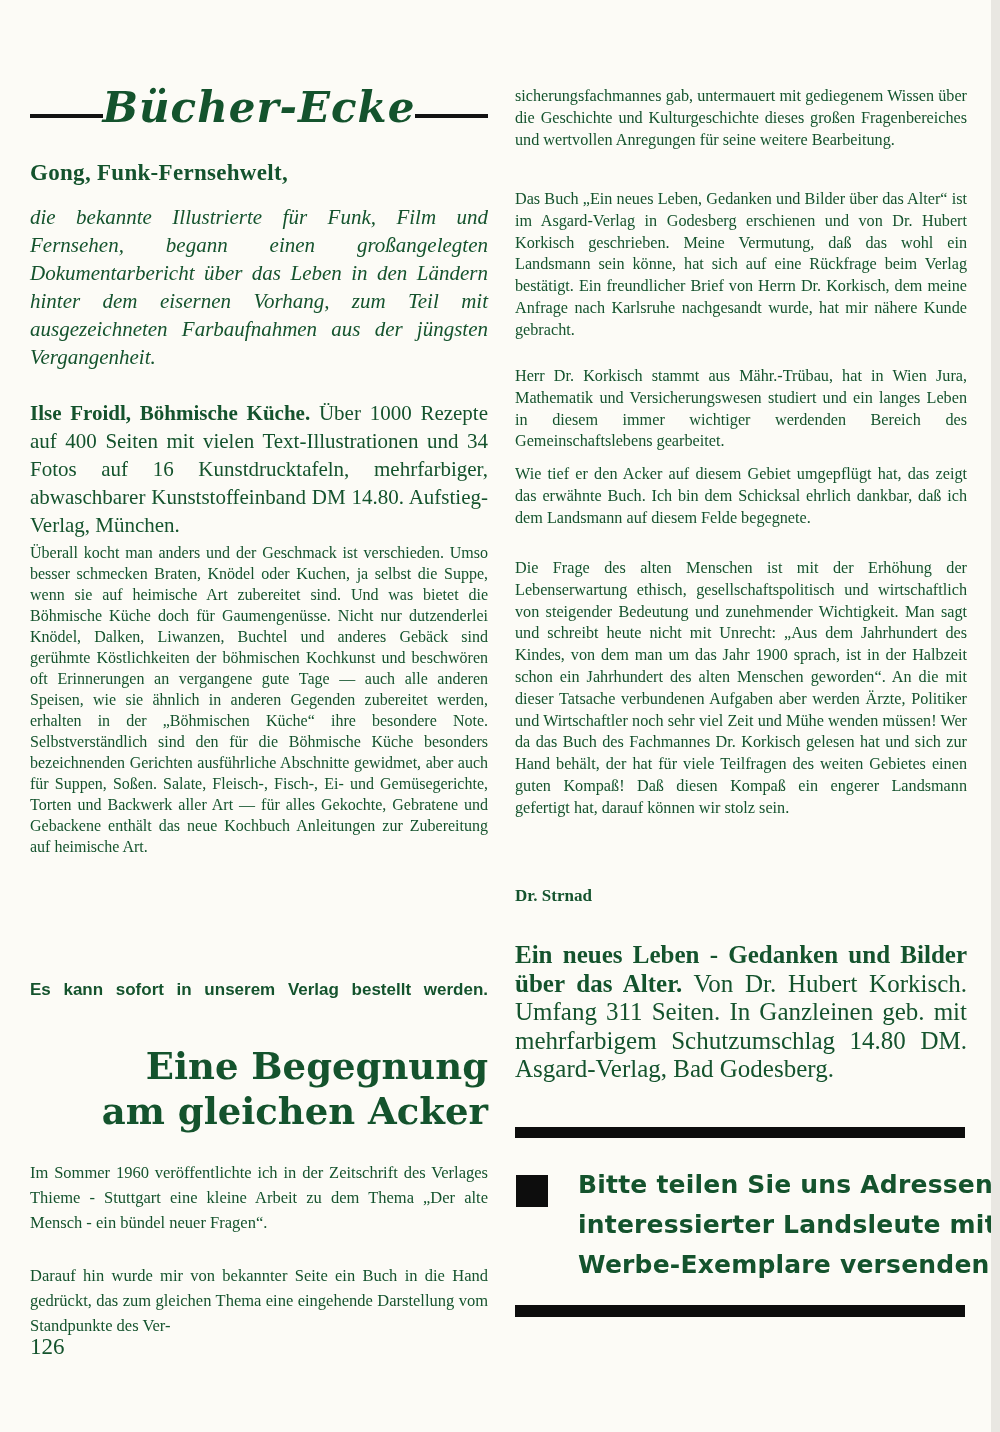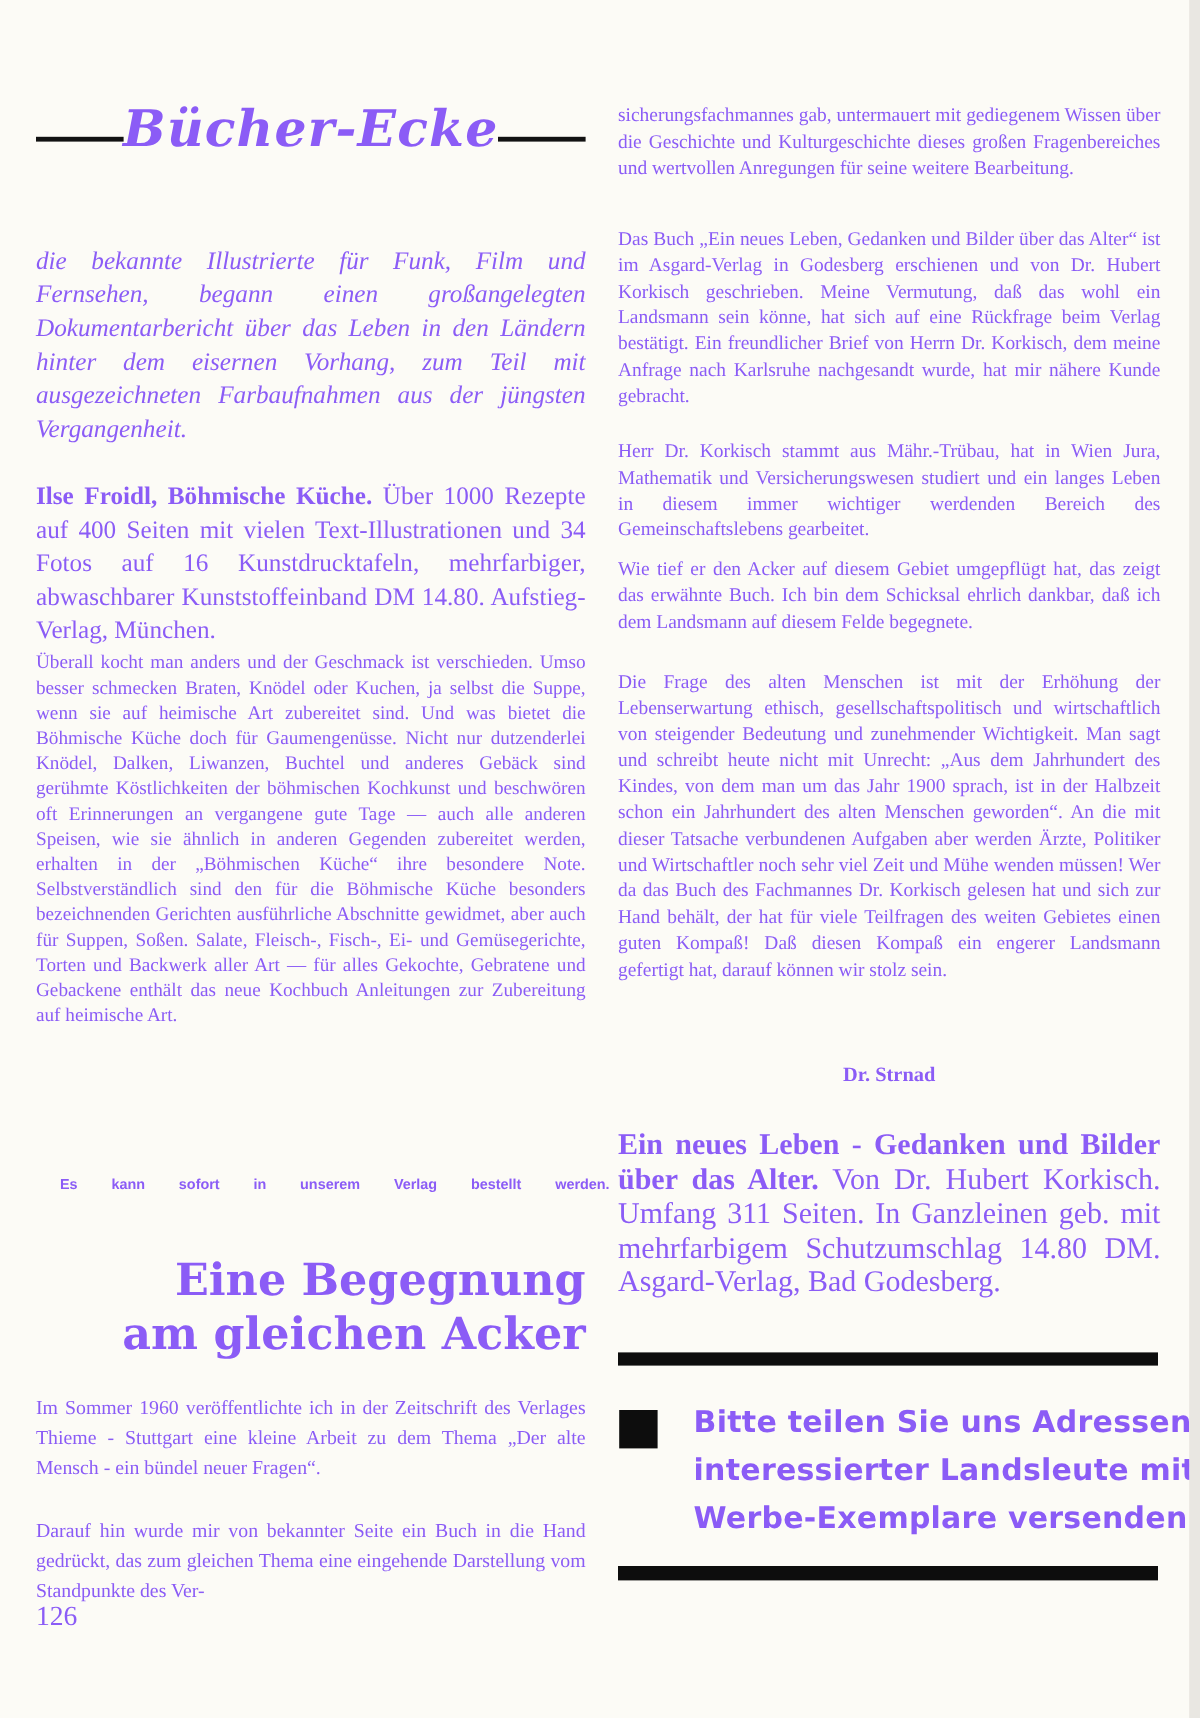--- a/index.html
+++ b/index.html
@@ -4,21 +4,21 @@
 <style>
   html,body { margin:0; padding:0; }
   body {
     width:1000px; height:1432px;
     background:#e9e7e2;
   }
   .page {
     position:relative;
     width:991px; height:1432px;
     background:#fcfbf6;
-    color:#8b5cf6;
+    color:#14532d;
     font-family:"Liberation Serif", serif;
     overflow:hidden;
   }
   .blk { position:absolute; margin:0; }
 
   
   .col-l { left:30px; width:458px; }
 
   .hdr {
     top:86px;
@@ -47,22 +47,22 @@
 
   .p-sm {
     font-size:16px; line-height:21px;
     text-align:justify; hyphens:auto;
   }
   .small1 { top:542px; }
 
   .order-note {
     top:980px;
     font-family:"Liberation Sans", sans-serif;
-    font-weight:bold; font-size:12px;
-    text-align:justify; text-align-last:justify;margin-left:20px;
+    font-weight:bold; font-size:17px;
+    text-align:justify; text-align-last:justify;
   }
 
   .article-heading {
     top:1044px;
     width:458px; text-align:right;
     font-family:"DejaVu Serif", serif;
     font-size:37px; line-height:45px; font-weight:bold;
   }
 
   .p-sm2 {
@@ -80,21 +80,21 @@
   .p-rt {
     font-size:16.2px; line-height:21.8px;
     text-align:justify; hyphens:auto;
   }
   .r1 { top:86px; }
   .r2 { top:189px; }
   .r3 { top:366px; }
   .r4 { top:464px; }
   .r5 { top:558px; }
 
-  .signature { top:886px; text-align:center; font-size:17px; font-weight:bold; padding-right:2px; }
+  .signature { top:886px; text-align:left; font-size:17px; font-weight:bold; padding-right:2px; }
 
   .book-info {
     top:941px;
     font-size:25px; line-height:28.5px;
     text-align:justify; hyphens:auto;
   }
 
   .bar { left:515px; width:450px; background:#0d0d0d; }
   .bar-top { top:1127px; height:11px; }
   .bar-bottom { top:1305px; height:12px; }
@@ -115,20 +115,21 @@
 <body>
 
 <div class="page">
 
   <div class="blk col-l hdr">
     <span class="rule"></span>
     <h1 class="script-title">Bücher-Ecke</h1>
     <span class="rule"></span>
   </div>
 
+  <h2 class="blk col-l gong-heading">Gong, Funk-Fernsehwelt,</h2>
 
   <p class="blk col-l p-lg p1">die bekannte Illustrierte für Funk, Film und Fernsehen, begann einen großangelegten Dokumentarbericht über das Leben in den Ländern hinter dem eisernen Vorhang, zum Teil mit ausgezeichneten Farbaufnahmen aus der jüngsten Vergangenheit.</p>
 
   <p class="blk col-l p-lg p2"><b>Ilse Froidl, Böhmische Küche.</b> <span>Über 1000 Rezepte auf 400 Seiten mit vielen Text-Illustrationen und 34 Fotos auf 16 Kunstdrucktafeln, mehrfarbiger, abwaschbarer Kunststoffeinband DM 14.80. Aufstieg-Verlag, München.</span></p>
 
   <p class="blk col-l p-sm small1">Überall kocht man anders und der Geschmack ist verschieden. Umso besser schmecken Braten, Knödel oder Kuchen, ja selbst die Suppe, wenn sie auf heimische Art zubereitet sind. Und was bietet die Böhmische Küche doch für Gaumengenüsse. Nicht nur dutzenderlei Knödel, Dalken, Liwanzen, Buchtel und anderes Gebäck sind gerühmte Köstlichkeiten der böhmischen Kochkunst und beschwören oft Erinnerungen an vergangene gute Tage — auch alle anderen Speisen, wie sie ähnlich in anderen Gegenden zubereitet werden, erhalten in der „Böhmischen Küche“ ihre besondere Note. Selbstverständlich sind den für die Böhmische Küche besonders bezeichnenden Gerichten ausführliche Abschnitte gewidmet, aber auch für Suppen, Soßen. Salate, Fleisch-, Fisch-, Ei- und Gemüsegerichte, Torten und Backwerk aller Art — für alles Gekochte, Gebratene und Gebackene enthält das neue Kochbuch Anleitungen zur Zubereitung auf heimische Art.</p>
 
   <p class="blk col-l order-note">Es kann sofort in unserem Verlag bestellt werden.</p>
 
   <h2 class="blk col-l article-heading"><span>Eine Begegnung</span><br><span>am gleichen Acker</span></h2>

